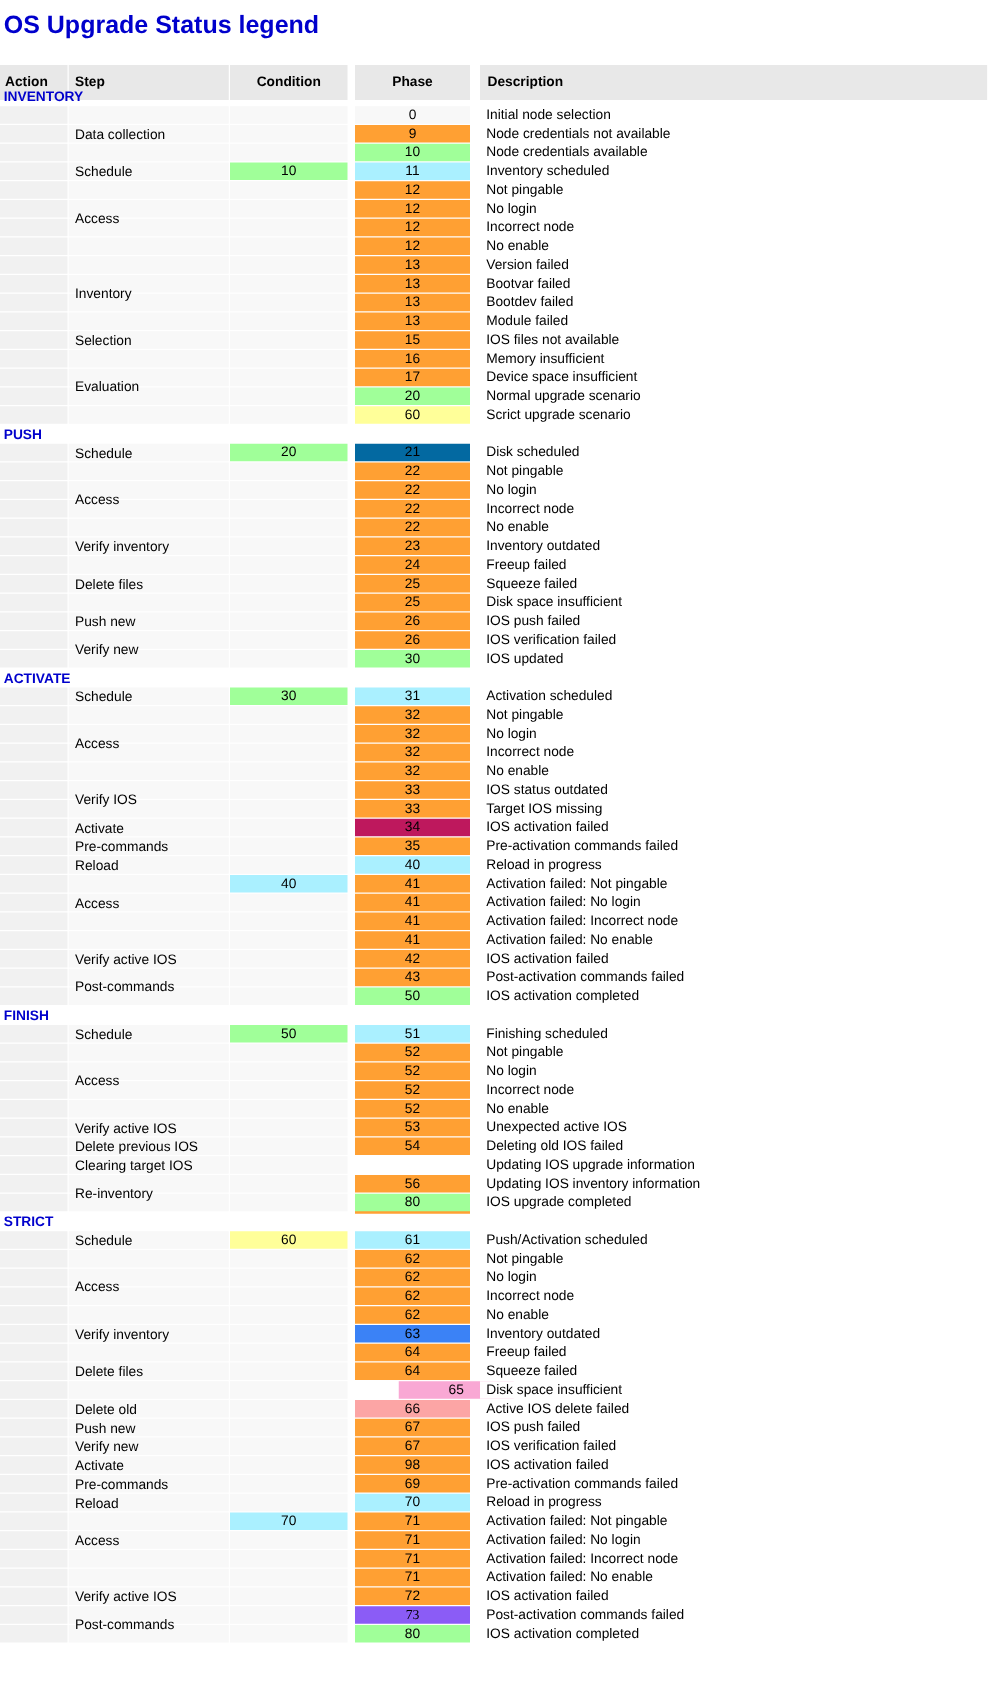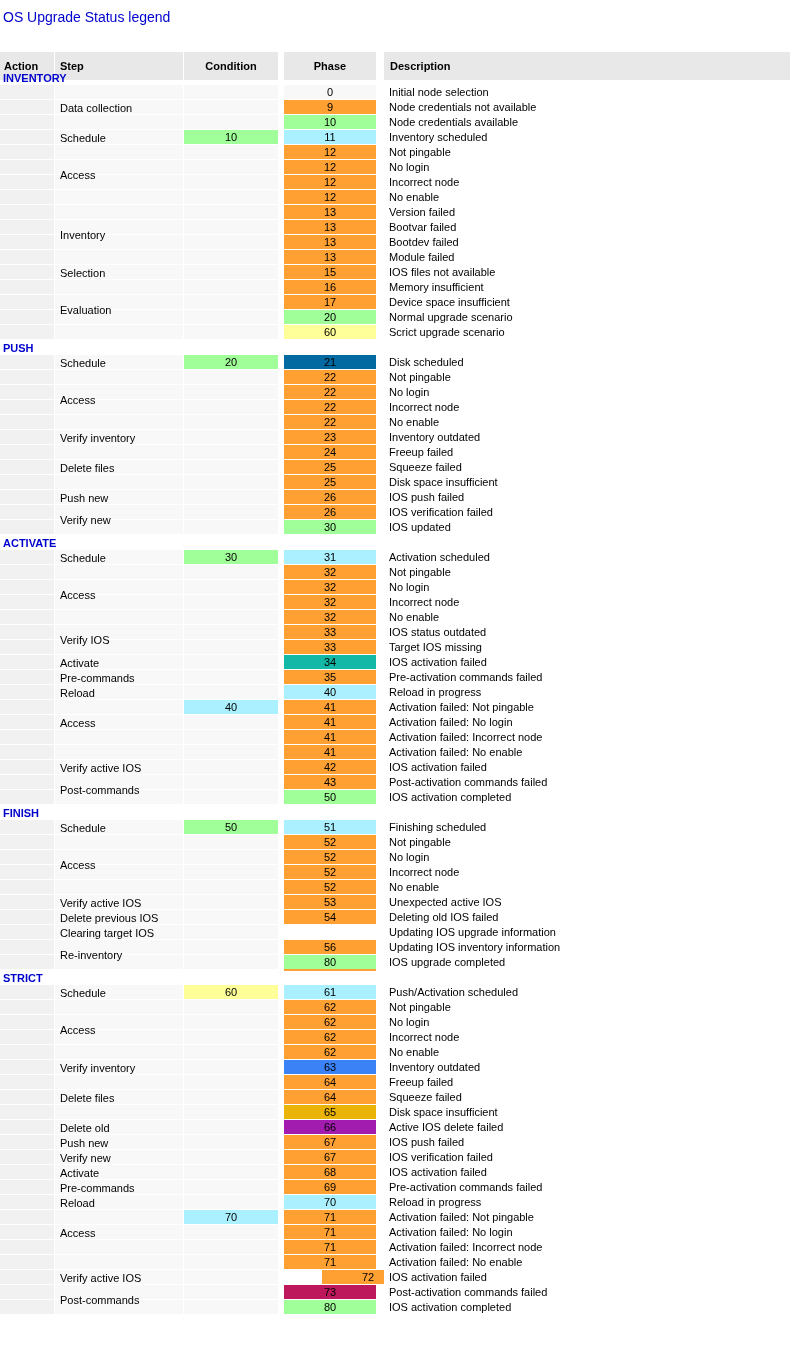--- a/index.html
+++ b/index.html
@@ -1,20 +1,20 @@
 <!DOCTYPE html>
 <html><head>
 <meta charset="utf-8">
 <style>
   * { margin:0; padding:0; box-sizing:border-box; }
   html,body { background:#ffffff; }
   .page { position:relative; width:790px; height:1366px; background:#fff;
           font-family:"Liberation Sans", sans-serif; font-size:11px; color:#000;
           overflow:hidden; }
-  .title { position:absolute; left:3px; top:9px; font-size:14px; font-weight:normal; color:#0000cc; }
+  .title { position:absolute; left:3px; top:9px; font-size:20px; font-weight:bold; color:#0000cc; }
   .header-row { position:absolute; left:0; top:52px; width:790px; height:16px; }
   .hcell { position:absolute; top:0; height:28px; background:#e8e8e8; font-weight:bold;
            display:flex; align-items:center; }
   .h-action { left:0;   width:54px;  padding-left:4px; }
   .h-step   { left:55px; width:128px; padding-left:5px; }
   .h-cond   { left:184px; width:94px; justify-content:center; }
   .h-phase  { left:284px; width:92px; justify-content:center; }
   .h-desc   { left:384px; width:406px; padding-left:6px; }
   .tbody { position:absolute; left:0; top:70px; width:790px; }
   .section-row { height:15px; display:flex; align-items:center; padding-left:3px;
@@ -351,21 +351,21 @@
           <div class="cell c-phase" style="background: rgb(255, 160, 51);">33</div>
           <div class="cell c-desc">Target IOS missing</div>
         </div>
         <div class="step-label">Verify IOS</div>
       </div>
       <div class="group">
         <div class="row">
           <div class="cell c-action"></div>
           <div class="cell c-step"></div>
           <div class="cell c-cond"></div>
-          <div class="cell c-phase" style="background: #14b8a6;">34</div>
+          <div class="cell c-phase" style="background: #be185d;">34</div>
           <div class="cell c-desc">IOS activation failed</div>
         </div>
         <div class="step-label">Activate</div>
       </div>
       <div class="group">
         <div class="row">
           <div class="cell c-action"></div>
           <div class="cell c-step"></div>
           <div class="cell c-cond"></div>
           <div class="cell c-phase" style="background: rgb(255, 160, 51);">35</div>
@@ -601,30 +601,30 @@
           <div class="cell c-phase" style="background: rgb(255, 160, 51);">64</div>
           <div class="cell c-desc">Squeeze failed</div>
         </div>
         <div class="step-label">Delete files</div>
       </div>
       <div class="group">
         <div class="row">
           <div class="cell c-action"></div>
           <div class="cell c-step"></div>
           <div class="cell c-cond"></div>
-          <div class="cell c-phase" style="background: #eab308;">65</div>
+          <div class="cell c-phase" style="background: #f9a8d4; margin-left: 35px;">65</div>
           <div class="cell c-desc">Disk space insufficient</div>
         </div>
       </div>
       <div class="group">
         <div class="row">
           <div class="cell c-action"></div>
           <div class="cell c-step"></div>
           <div class="cell c-cond"></div>
-          <div class="cell c-phase" style="background: #a21caf;">66</div>
+          <div class="cell c-phase" style="background: #fca5a5;">66</div>
           <div class="cell c-desc">Active IOS delete failed</div>
         </div>
         <div class="step-label">Delete old</div>
       </div>
       <div class="group">
         <div class="row">
           <div class="cell c-action"></div>
           <div class="cell c-step"></div>
           <div class="cell c-cond"></div>
           <div class="cell c-phase" style="background: rgb(255, 160, 51);">67</div>
@@ -640,21 +640,21 @@
           <div class="cell c-phase" style="background: rgb(255, 160, 51);">67</div>
           <div class="cell c-desc">IOS verification failed</div>
         </div>
         <div class="step-label">Verify new</div>
       </div>
       <div class="group">
         <div class="row">
           <div class="cell c-action"></div>
           <div class="cell c-step"></div>
           <div class="cell c-cond"></div>
-          <div class="cell c-phase" style="background: rgb(255, 160, 51);">68</div>
+          <div class="cell c-phase" style="background: rgb(255, 160, 51);">98</div>
           <div class="cell c-desc">IOS activation failed</div>
         </div>
         <div class="step-label">Activate</div>
       </div>
       <div class="group">
         <div class="row">
           <div class="cell c-action"></div>
           <div class="cell c-step"></div>
           <div class="cell c-cond"></div>
           <div class="cell c-phase" style="background: rgb(255, 160, 51);">69</div>
@@ -703,31 +703,31 @@
           <div class="cell c-cond"></div>
           <div class="cell c-phase" style="background: rgb(255, 160, 51);">71</div>
           <div class="cell c-desc">Activation failed: No enable</div>
         </div>
       </div>
       <div class="group">
         <div class="row">
           <div class="cell c-action"></div>
           <div class="cell c-step"></div>
           <div class="cell c-cond"></div>
-          <div class="cell c-phase" style="background: rgb(255, 160, 51); margin-left: 38px;">72</div>
+          <div class="cell c-phase" style="background: rgb(255, 160, 51);">72</div>
           <div class="cell c-desc">IOS activation failed</div>
         </div>
         <div class="step-label">Verify active IOS</div>
       </div>
       <div class="group">
         <div class="row">
           <div class="cell c-action"></div>
           <div class="cell c-step"></div>
           <div class="cell c-cond"></div>
-          <div class="cell c-phase" style="background: #be185d;">73</div>
+          <div class="cell c-phase" style="background: #8b5cf6; font-family: Liberation Serif, serif;">73</div>
           <div class="cell c-desc">Post-activation commands failed</div>
         </div>
         <div class="row">
           <div class="cell c-action"></div>
           <div class="cell c-step"></div>
           <div class="cell c-cond"></div>
           <div class="cell c-phase" style="background: rgb(160, 255, 153);">80</div>
           <div class="cell c-desc">IOS activation completed</div>
         </div>
         <div class="step-label">Post-commands</div>

